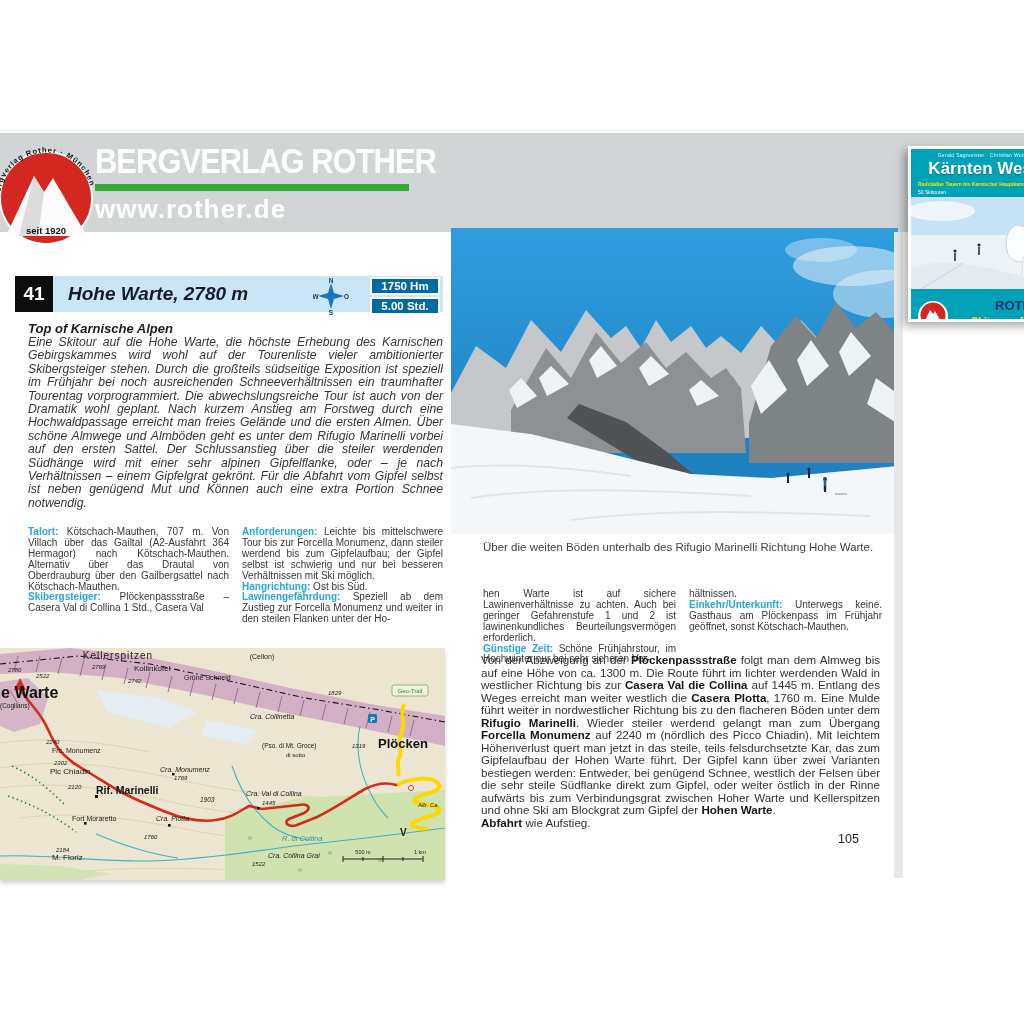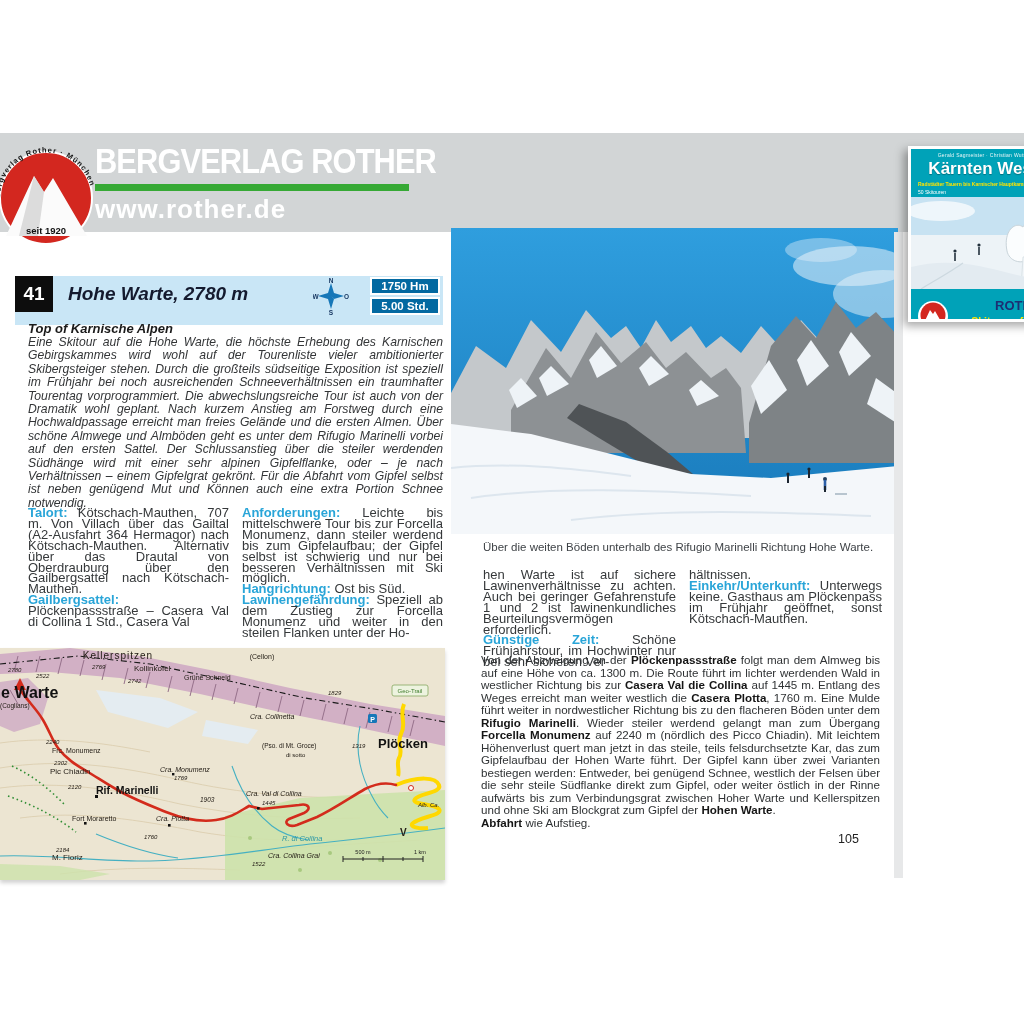--- a/index.html
+++ b/index.html
@@ -23,33 +23,33 @@
   .cover-authors{font-size:5px;color:#e8f7f8;text-align:center;margin-top:3px;letter-spacing:.3px;}
   .cover-title{font-size:17px;font-weight:bold;color:#fff;text-align:center;margin-top:1px;
                text-shadow:0 1px 1px rgba(0,0,0,.3);}
   .cover-subtitle{font-size:5px;color:#ffe400;font-weight:bold;text-align:left;margin:2px 0 0 7px;}
   .cover-tours{font-size:5px;color:#fff;margin:2px 0 2px 7px;}
   .cover-photo{width:144px;height:92px;}
   .cover-bottom{position:relative;height:48px;}
   .cover-brand{position:absolute;right:5px;top:5px;font-size:13px;font-weight:bold;color:#1c2f73;}
   .cover-series{position:absolute;right:5px;top:22px;font-size:10.5px;font-weight:bold;color:#ffe400;}
   
-  .route-bar{left:15px;top:276px;width:428px;height:49px;background:#c9e6f6;}
+  .route-bar{left:15px;top:276px;width:428px;height:36px;background:#c9e6f6;}
   .route-num{position:absolute;left:0;top:0;width:38px;height:36px;background:#0d0d0d;color:#fff;
              font-weight:bold;font-size:19px;display:flex;align-items:center;justify-content:center;}
   .route-title{position:absolute;left:53px;top:7px;font-size:19px;font-weight:bold;font-style:italic;color:#141a2e;}
   .compass{position:absolute;right:94px;top:0px;}
   .badges{position:absolute;right:3px;top:1px;display:flex;flex-direction:column;gap:2px;}
   .badge{background:#0369a1;color:#fff;font-size:11.5px;font-weight:bold;border:2px solid #fff;
          width:66px;text-align:center;line-height:12px;padding:1px 0;}
   
   .intro{left:28px;top:321px;width:415px;}
   .intro-heading{font-size:13px;font-weight:bold;font-style:italic;color:#1b1b1b;}
   .intro-text{font-size:12.2px;line-height:13.4px;font-style:italic;text-align:justify;color:#333537;}
-  .info{font-size:13px;line-height:10.9px;text-align:justify;color:#35383a;display:flex;gap:13px;}
+  .info{font-size:10px;line-height:10.9px;text-align:justify;color:#35383a;display:flex;gap:13px;margin-top:19px;}
   .info-left{left:28px;top:508px;width:415px;}
   .info-right{left:483px;top:570px;width:400px;}
   .info .col{width:201px;}
   .info-right .col{width:193px;}
   .entry{margin:0;}
   .ilabel{color:#29a5d8;font-weight:bold;}
   
   .photo{left:451px;top:228px;width:447px;height:306px;}
   .caption{left:483px;top:541px;width:410px;font-size:11.5px;color:#3f4347;}
   .page-edge{left:894px;top:232px;width:9px;height:646px;background:#e7e8e9;}
@@ -144,21 +144,21 @@
 </div>
 
 <div class="abs intro">
   <div class="intro-heading">Top of Karnische Alpen</div>
   <div class="intro-text">Eine Skitour auf die Hohe Warte, die höchste Erhebung des Karnischen Gebirgskammes wird wohl auf der Tourenliste vieler ambitionierter Skibergsteiger stehen. Durch die großteils südseitige Exposition ist speziell im Frühjahr bei noch ausreichenden Schneeverhältnissen ein traumhafter Tourentag vorprogrammiert. Die abwechslungsreiche Tour ist auch von der Dramatik wohl geplant. Nach kurzem Anstieg am Forstweg durch eine Hochwaldpassage erreicht man freies Gelände und die ersten Almen. Über schöne Almwege und Almböden geht es unter dem Rifugio Marinelli vorbei auf den ersten Sattel. Der Schlussanstieg über die steiler werdenden Südhänge wird mit einer sehr alpinen Gipfelflanke, oder – je nach Verhältnissen – einem Gipfelgrat gekrönt. Für die Abfahrt vom Gipfel selbst ist neben genügend Mut und Können auch eine extra Portion Schnee notwendig.</div>
 </div>
 
 <div class="abs info info-left">
   <div class="col">
     <p class="entry"><span class="ilabel">Talort:</span><span> Kötschach-Mauthen, 707 m. Von Villach über das Gailtal (A2-Ausfahrt 364 Hermagor) nach Kötschach-Mauthen. Alternativ über das Drautal von Oberdrauburg über den Gailbergsattel nach Kötschach-Mauthen.</span></p>
-    <p class="entry"><span class="ilabel">Gailbergsattel:</span><span> Plöckenpassstraße – Casera Val di Collina 1 Std., Casera Val</span></p>
+    <p class="entry"><span class="ilabel">Skibergsteiger:</span><span> Plöckenpassstraße – Casera Val di Collina 1 Std., Casera Val</span></p>
   </div>
   <div class="col">
     <p class="entry"><span class="ilabel">Anforderungen:</span><span> Leichte bis mittelschwere Tour bis zur Forcella Monumenz, dann steiler werdend bis zum Gipfelaufbau; der Gipfel selbst ist schwierig und nur bei besseren Verhältnissen mit Ski möglich.</span></p>
     <p class="entry"><span class="ilabel">Hangrichtung:</span><span> Ost bis Süd.</span></p>
     <p class="entry"><span class="ilabel">Lawinengefährdung:</span><span> Speziell ab dem Zustieg zur Forcella Monumenz und weiter in den steilen Flanken unter der Ho-</span></p>
   </div>
 </div>
 
 <div class="abs photo">
   <svg width="447" height="306" viewBox="0 0 447 306">

